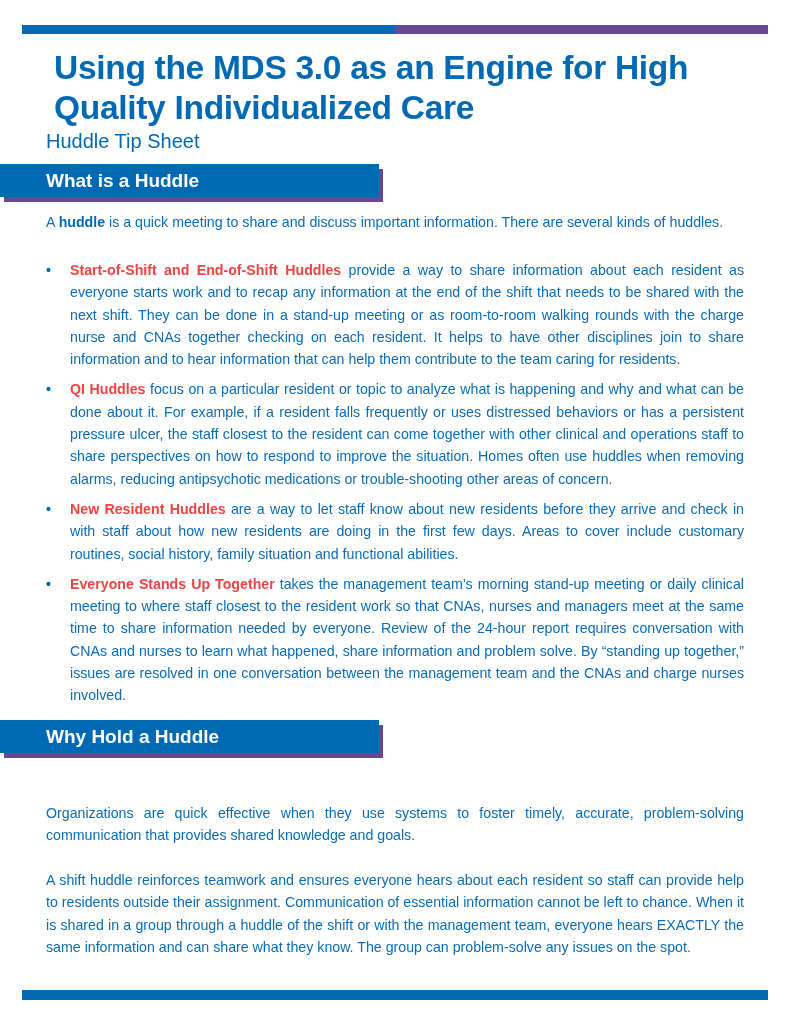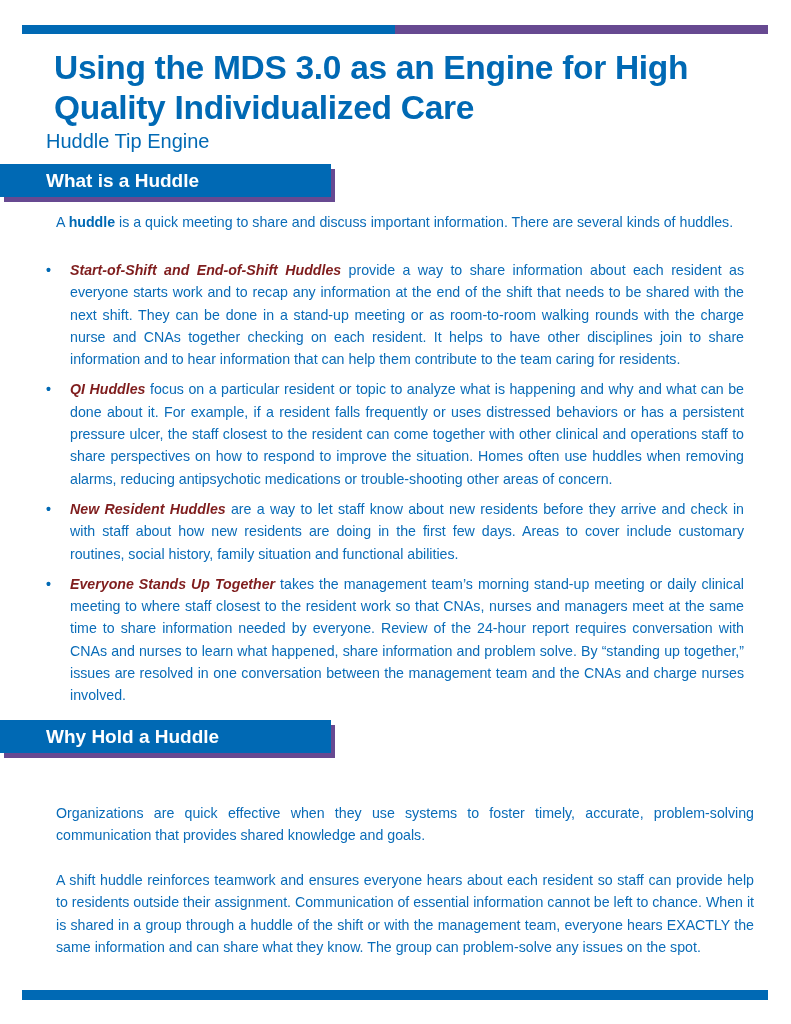--- a/index.html
+++ b/index.html
@@ -25,56 +25,57 @@
     color: #0069b4; margin: 8px; letter-spacing: -0.3px;
   }
   .subtitle {
     position: absolute; left: 46px; top: 128px;
     font-size: 20px; line-height: 26px; color: #0069b4; margin: 0;
   }
   .section-header {
     position: absolute; left: 0; width: 331px; height: 33px;
     background: #0069b4;
     box-shadow: 4px 5px 0 0 #674991;
+    padding-left: 48px;
   }
   .section-header h2 {
     margin: 0; position: absolute; left: 46px; top: 5px;
     font-size: 19px; line-height: 24px; color: #ffffff; font-weight: bold;
   }
   .para {
-    position: absolute; left: 56px; width: 698px; margin: 0;
+    position: absolute; left: 46px; width: 698px; margin: 0;
     font-size: 14.2px; line-height: 22.3px; text-align: justify;
     color: #0a6cb8;
   }
   .para b { color: #0069b4; }
   ul.bullets {
     position: absolute; left: 46px; width: 698px; top: 259px;
     margin: 0; padding: 0; list-style: none;
   }
   ul.bullets li {
     position: relative; padding-left: 24px; margin: 0 0 8px 0;
     font-size: 14.2px; line-height: 22.3px; text-align: justify;
     color: #0a6cb8;
   }
   ul.bullets li .dot {
     position: absolute; left: 0; top: 0; width: 10px;
     color: #0069b4; font-weight: bold;
   }
-  ul.bullets li b { color: #7f1d1d; font-style: italic; }
+  ul.bullets li b { color: #ef4444; }
 </style>
 </head>
 <body>
 
 <div class="top-bar">
   <div class="seg-blue"></div>
   <div class="seg-purple"></div>
 </div>
 
 <h1 class="title">Using the MDS 3.0 as an Engine for High Quality Individualized Care</h1>
-<p class="subtitle">Huddle Tip Engine</p>
+<p class="subtitle">Huddle Tip Sheet</p>
 
 <div class="section-header" style="top:164px;">
   <h2>What is a Huddle</h2>
 </div>
 
 <p class="para" style="top:211px;"><span>A </span><b>huddle</b><span> is a quick meeting to share and discuss important information. There are several kinds of huddles.</span></p>
 
 <ul class="bullets">
   <li>
     <span class="dot">•</span>

